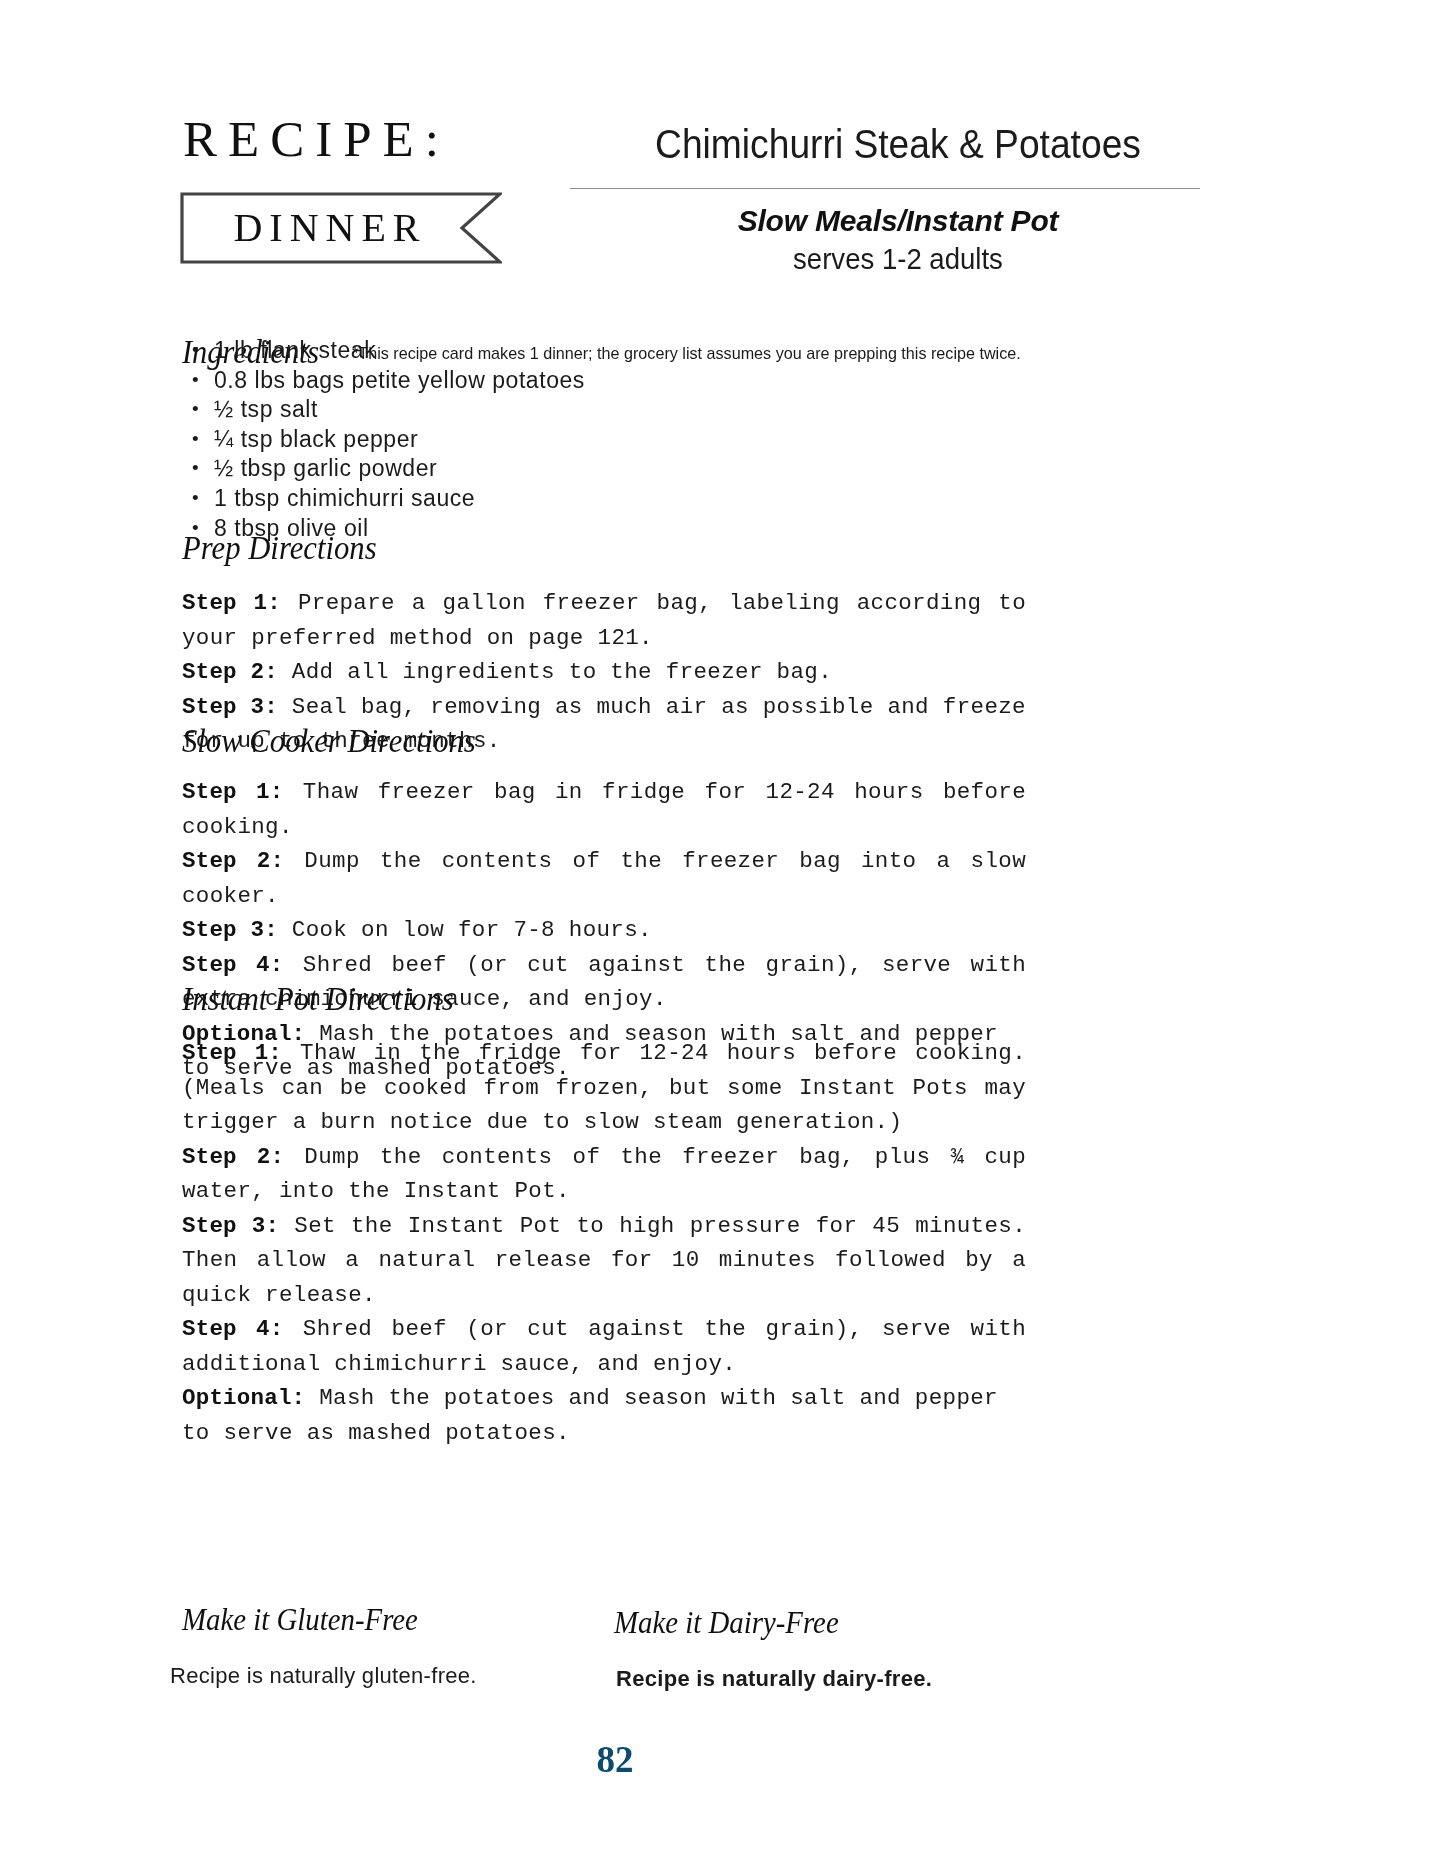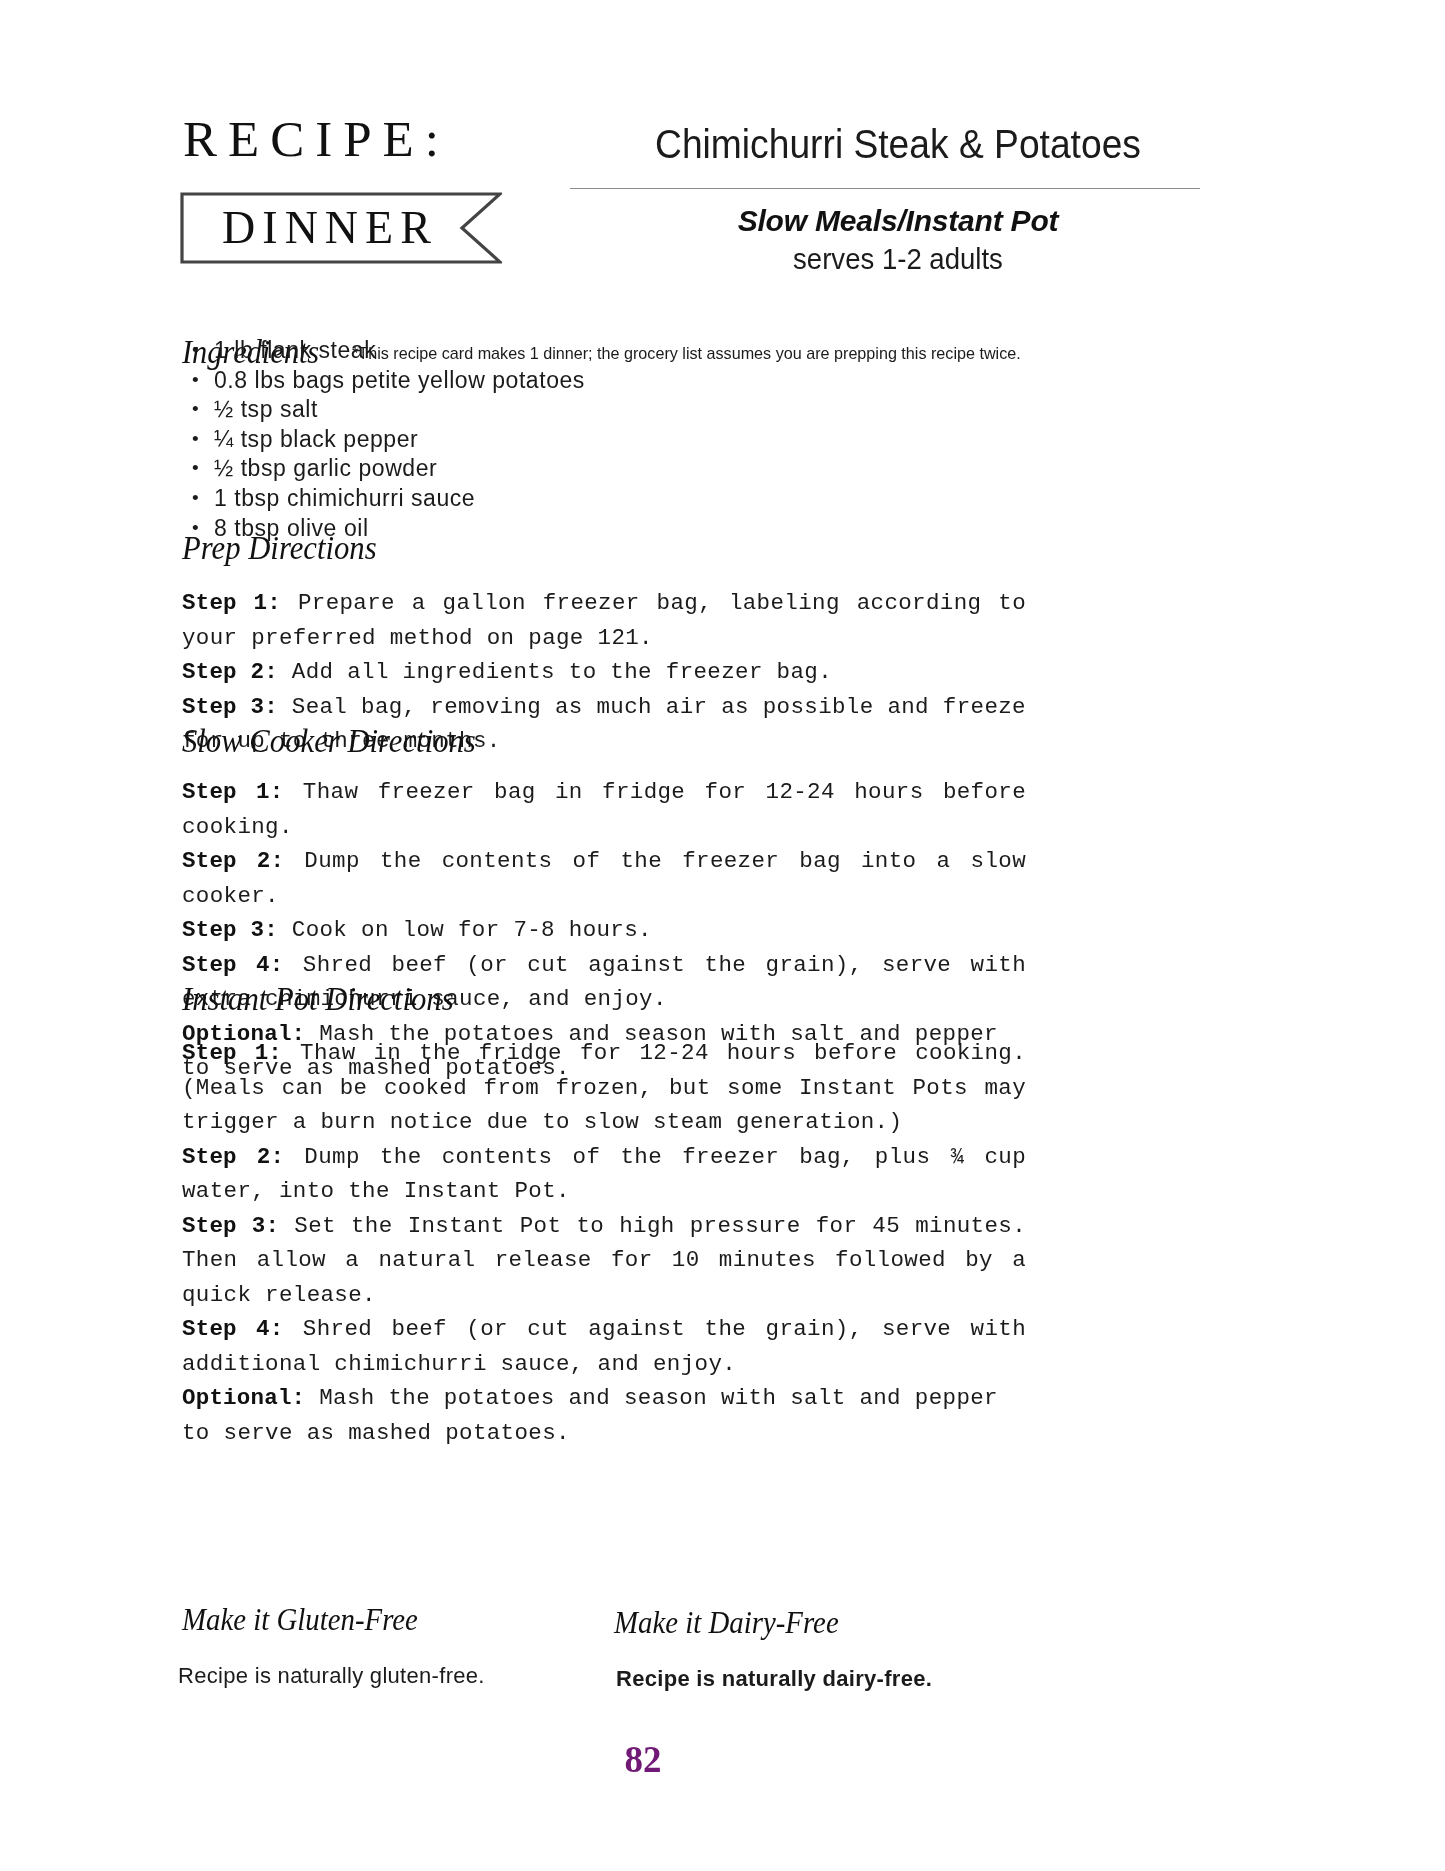--- a/index.html
+++ b/index.html
@@ -52,21 +52,21 @@
     height: 72px;
   }
   .tag-banner svg { display: block; }
   .tag-label {
     position: absolute;
     left: 30px;
     top: 14px;
     width: 240px;
     text-align: center;
     font-family: "Liberation Serif", serif;
-    font-size: 46px;
+    font-size: 40px;
     letter-spacing: 7px;
     color: #111;
     line-height: 44px;
     white-space: nowrap;
   }
 
   .dish-title {
     position: absolute;
     left: 368px;
     top: 12px;
@@ -225,21 +225,21 @@
     font-style: italic;
     font-size: 31px;
     color: #111;
     line-height: 40px;
     white-space: nowrap;
     transform: scaleX(0.93);
     transform-origin: left top;
   }
   .variant-body-gf {
     position: absolute;
-    left: 178px;
+    left: 170px;
     top: 1660px;
     font-family: "Liberation Sans", sans-serif;
     font-weight: 300;
     font-size: 22px;
     color: #1b1b1b;
     line-height: 32px;
     white-space: nowrap;
     letter-spacing: 0.3px;
   }
   .variant-head-df {
@@ -270,23 +270,22 @@
 
   .page-number {
     position: absolute;
     left: 0;
     top: 1738px;
     width: 1230px;
     text-align: center;
     font-family: "Liberation Serif", serif;
     font-weight: bold;
     font-size: 37px;
-    color: #701a75;
+    color: #0c4a6e;
     line-height: 44px;
-    padding-left: 28px;
   }
 </style>
 </head>
 <body>
 
 <div class="page">
 
   <div class="header">
 
     <div class="recipe-word">RECIPE:</div>

